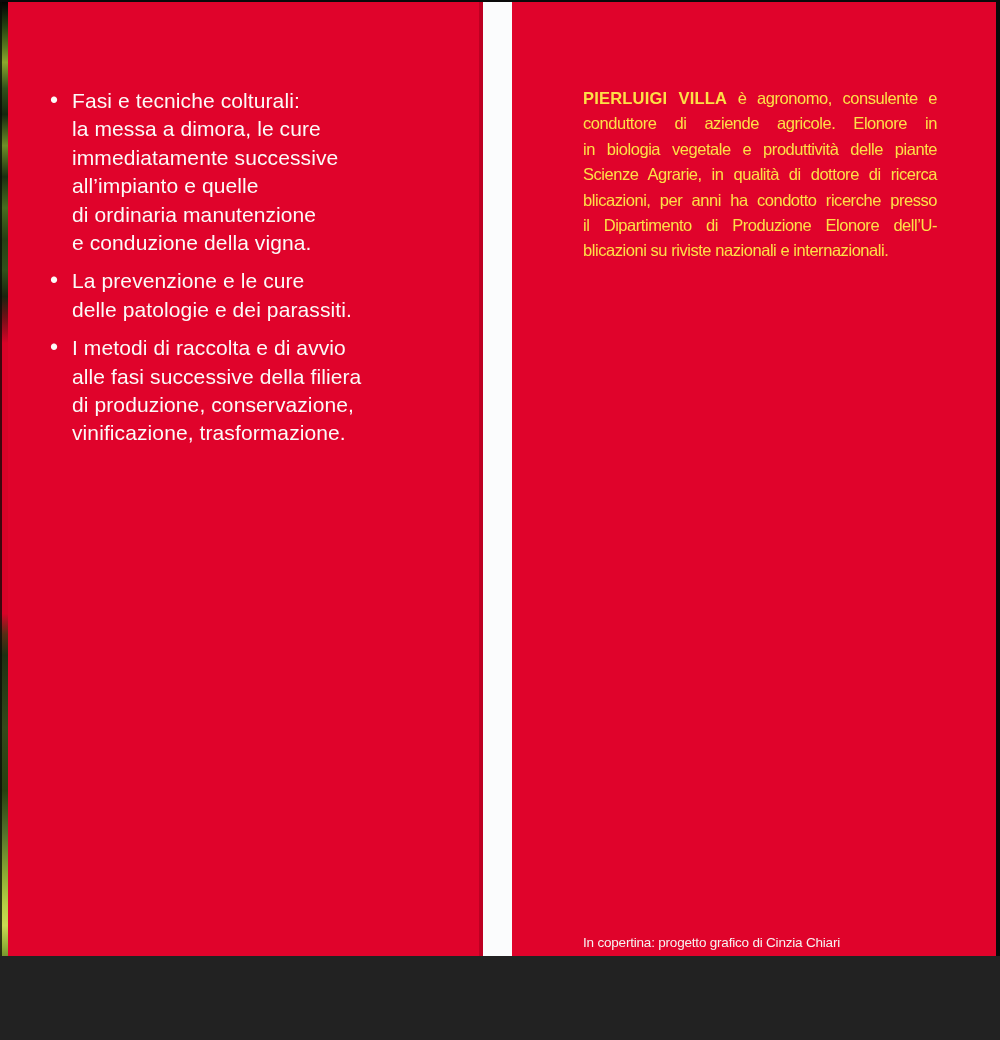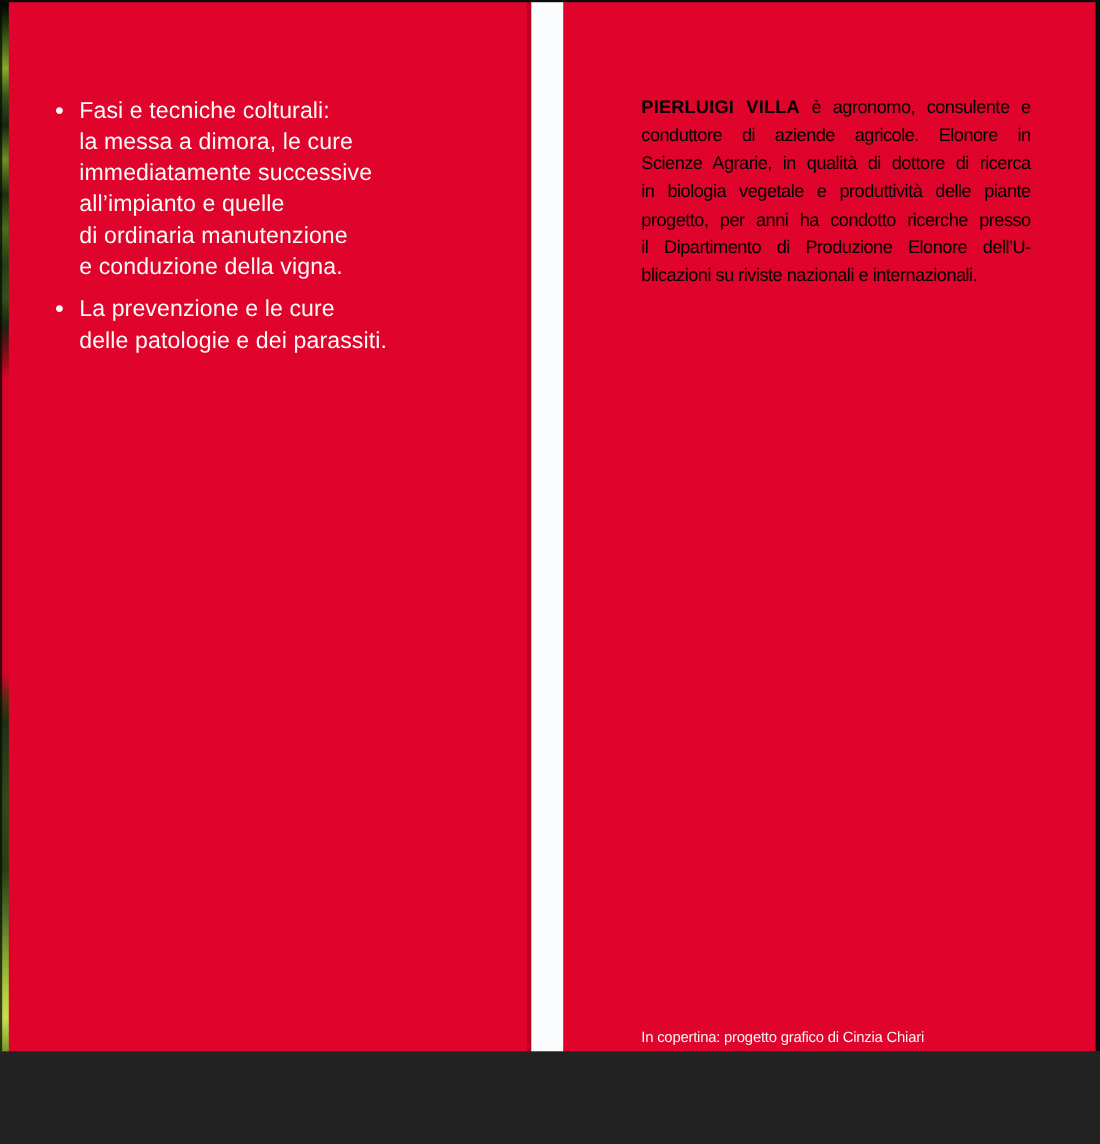--- a/index.html
+++ b/index.html
@@ -40,21 +40,21 @@
     position:relative;padding-left:22px;white-space:pre-line;
   }
   #bullet-list li:not(:last-child){margin-bottom:10px;}
   #bullet-list li::before{
     content:"\2022";position:absolute;left:0;top:-1px;font-size:23px;
   }
 
   
   #author-bio{
     position:absolute;left:583px;top:86px;width:354px;
-    color:#000000;font-size:16.5px;line-height:25.4px;letter-spacing:-0.45px;
+    color:#fde047;font-size:16.5px;line-height:25.4px;letter-spacing:-0.45px;
   }
   #author-bio .bio-line{min-height:25.4px;}
   #author-bio .j{text-align:justify;text-align-last:justify;}
   #author-bio b{font-weight:700;letter-spacing:0.2px;}
 
   
   #cover-credits{
     position:absolute;left:583px;top:932px;width:400px;
     color:#f6f3f1;font-size:13.5px;line-height:21.6px;letter-spacing:-0.2px;
     white-space:pre-line;
@@ -73,28 +73,32 @@
 
   <ul id="bullet-list">
     <li>Fasi e tecniche colturali:
 la messa a dimora, le cure
 immediatamente successive
 all’impianto e quelle
 di ordinaria manutenzione
 e conduzione della vigna.</li>
     <li>La prevenzione e le cure
 delle patologie e dei parassiti.</li>
+    <li>I metodi di raccolta e di avvio
+alle fasi successive della filiera
+di produzione, conservazione,
+vinificazione, trasformazione.</li>
   </ul>
 
   <div id="author-bio">
     <div class="bio-line j"><b>PIERLUIGI VILLA</b><span> è agronomo, consulente e</span></div>
     <div class="bio-line j">conduttore di aziende agricole. Elonore in</div>
+    <div class="bio-line j">in biologia vegetale e produttività delle piante</div>
     <div class="bio-line j">Scienze Agrarie, in qualità di dottore di ricerca</div>
-    <div class="bio-line j">in biologia vegetale e produttività delle piante</div>
-    <div class="bio-line j">progetto, per anni ha condotto ricerche presso</div>
+    <div class="bio-line j">blicazioni, per anni ha condotto ricerche presso</div>
     <div class="bio-line j">il Dipartimento di Produzione Elonore dell’U-</div>
     <div class="bio-line">blicazioni su riviste nazionali e internazionali.</div>
   </div>
 
   <div id="cover-credits">In copertina: progetto grafico di Cinzia Chiari
 foto Fotolia: ©giuli_giuliet (in alto), ©Elonore H (in basso a sx),
 ©tsach (in basso a dx).</div>
 
   <div id="edge-top" class="edge"></div>
   <div id="edge-bottom" class="edge"></div>

